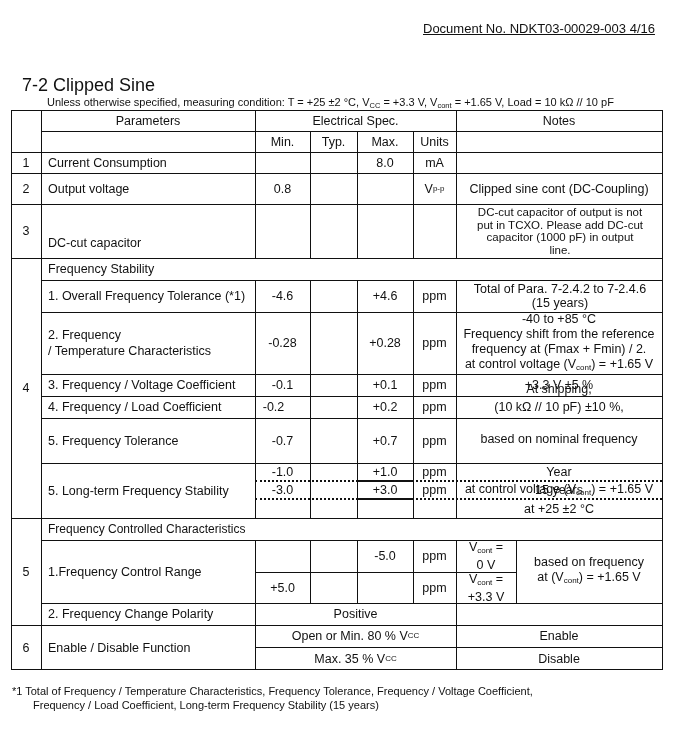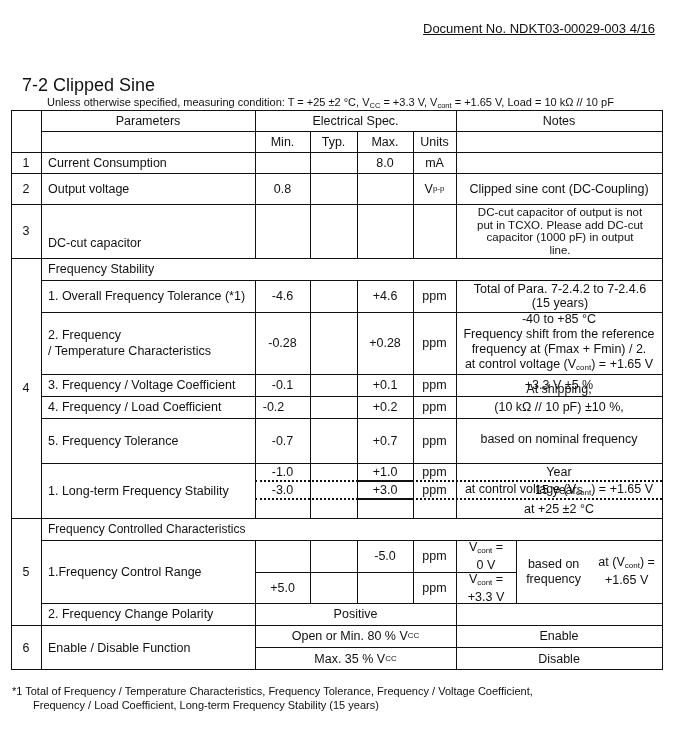--- a/index.html
+++ b/index.html
@@ -164,21 +164,21 @@
   <div class="cell" style="left:357px;top:418px;width:56px;height:45px;">+0.7</div>
   <div class="cell" style="left:413px;top:418px;width:43px;height:45px;">ppm</div>
   <div class="cell" style="left:456px;top:418px;width:206px;height:45px;flex-direction:column;gap:36px;">
     <div>At shipping,</div>
     <div>based on nominal frequency</div>
     <div><span>at control voltage (V</span><sub class="s">cont</sub><span>) = +1.65 V</span></div>
   </div>
 </div>
 
 <div>
-  <div class="cell left" style="left:41px;top:463px;width:214px;height:55px;">1. Long-term Frequency Stability</div>
+  <div class="cell left" style="left:41px;top:463px;width:214px;height:55px;">5. Long-term Frequency Stability</div>
   <div class="cell" style="left:255px;top:463px;width:55px;height:18px;">-1.0</div>
   <div class="cell" style="left:357px;top:463px;width:56px;height:18px;">+1.0</div>
   <div class="cell" style="left:413px;top:463px;width:43px;height:18px;">ppm</div>
   <div class="cell" style="left:456px;top:463px;width:206px;height:18px;">Year</div>
   <div class="cell" style="left:255px;top:481px;width:55px;height:18px;">-3.0</div>
   <div class="cell" style="left:357px;top:481px;width:56px;height:18px;">+3.0</div>
   <div class="cell" style="left:413px;top:481px;width:43px;height:18px;">ppm</div>
   <div class="cell" style="left:456px;top:481px;width:206px;height:18px;">15 years</div>
   <div class="cell" style="left:456px;top:499px;width:206px;height:19px;">at +25 ±2 °C</div>
 </div>
@@ -193,21 +193,21 @@
   <div class="cell" style="left:456px;top:540px;width:60px;height:32px;flex-direction:column;line-height:14px;">
     <div><span>V</span><sub class="s">cont</sub><span> =</span></div>
     <div>0 V</div>
   </div>
   <div class="cell" style="left:255px;top:572px;width:55px;height:31px;">+5.0</div>
   <div class="cell" style="left:413px;top:572px;width:43px;height:31px;">ppm</div>
   <div class="cell" style="left:456px;top:572px;width:60px;height:31px;flex-direction:column;line-height:14px;">
     <div><span>V</span><sub class="s">cont</sub><span> =</span></div>
     <div>+3.3 V</div>
   </div>
-  <div class="cell" style="left:516px;top:540px;width:146px;height:63px;flex-direction:row;line-height:15px;">
+  <div class="cell" style="left:516px;top:540px;width:146px;height:63px;flex-direction:column;line-height:15px;">
     <div>based on frequency</div>
     <div><span>at (V</span><sub class="s">cont</sub><span>) = +1.65 V</span></div>
   </div>
 </div>
 
 <div>
   <div class="cell left" style="left:41px;top:603px;width:214px;height:22px;">2. Frequency Change Polarity</div>
   <div class="cell" style="left:255px;top:603px;width:201px;height:22px;">Positive</div>
 </div>
 

